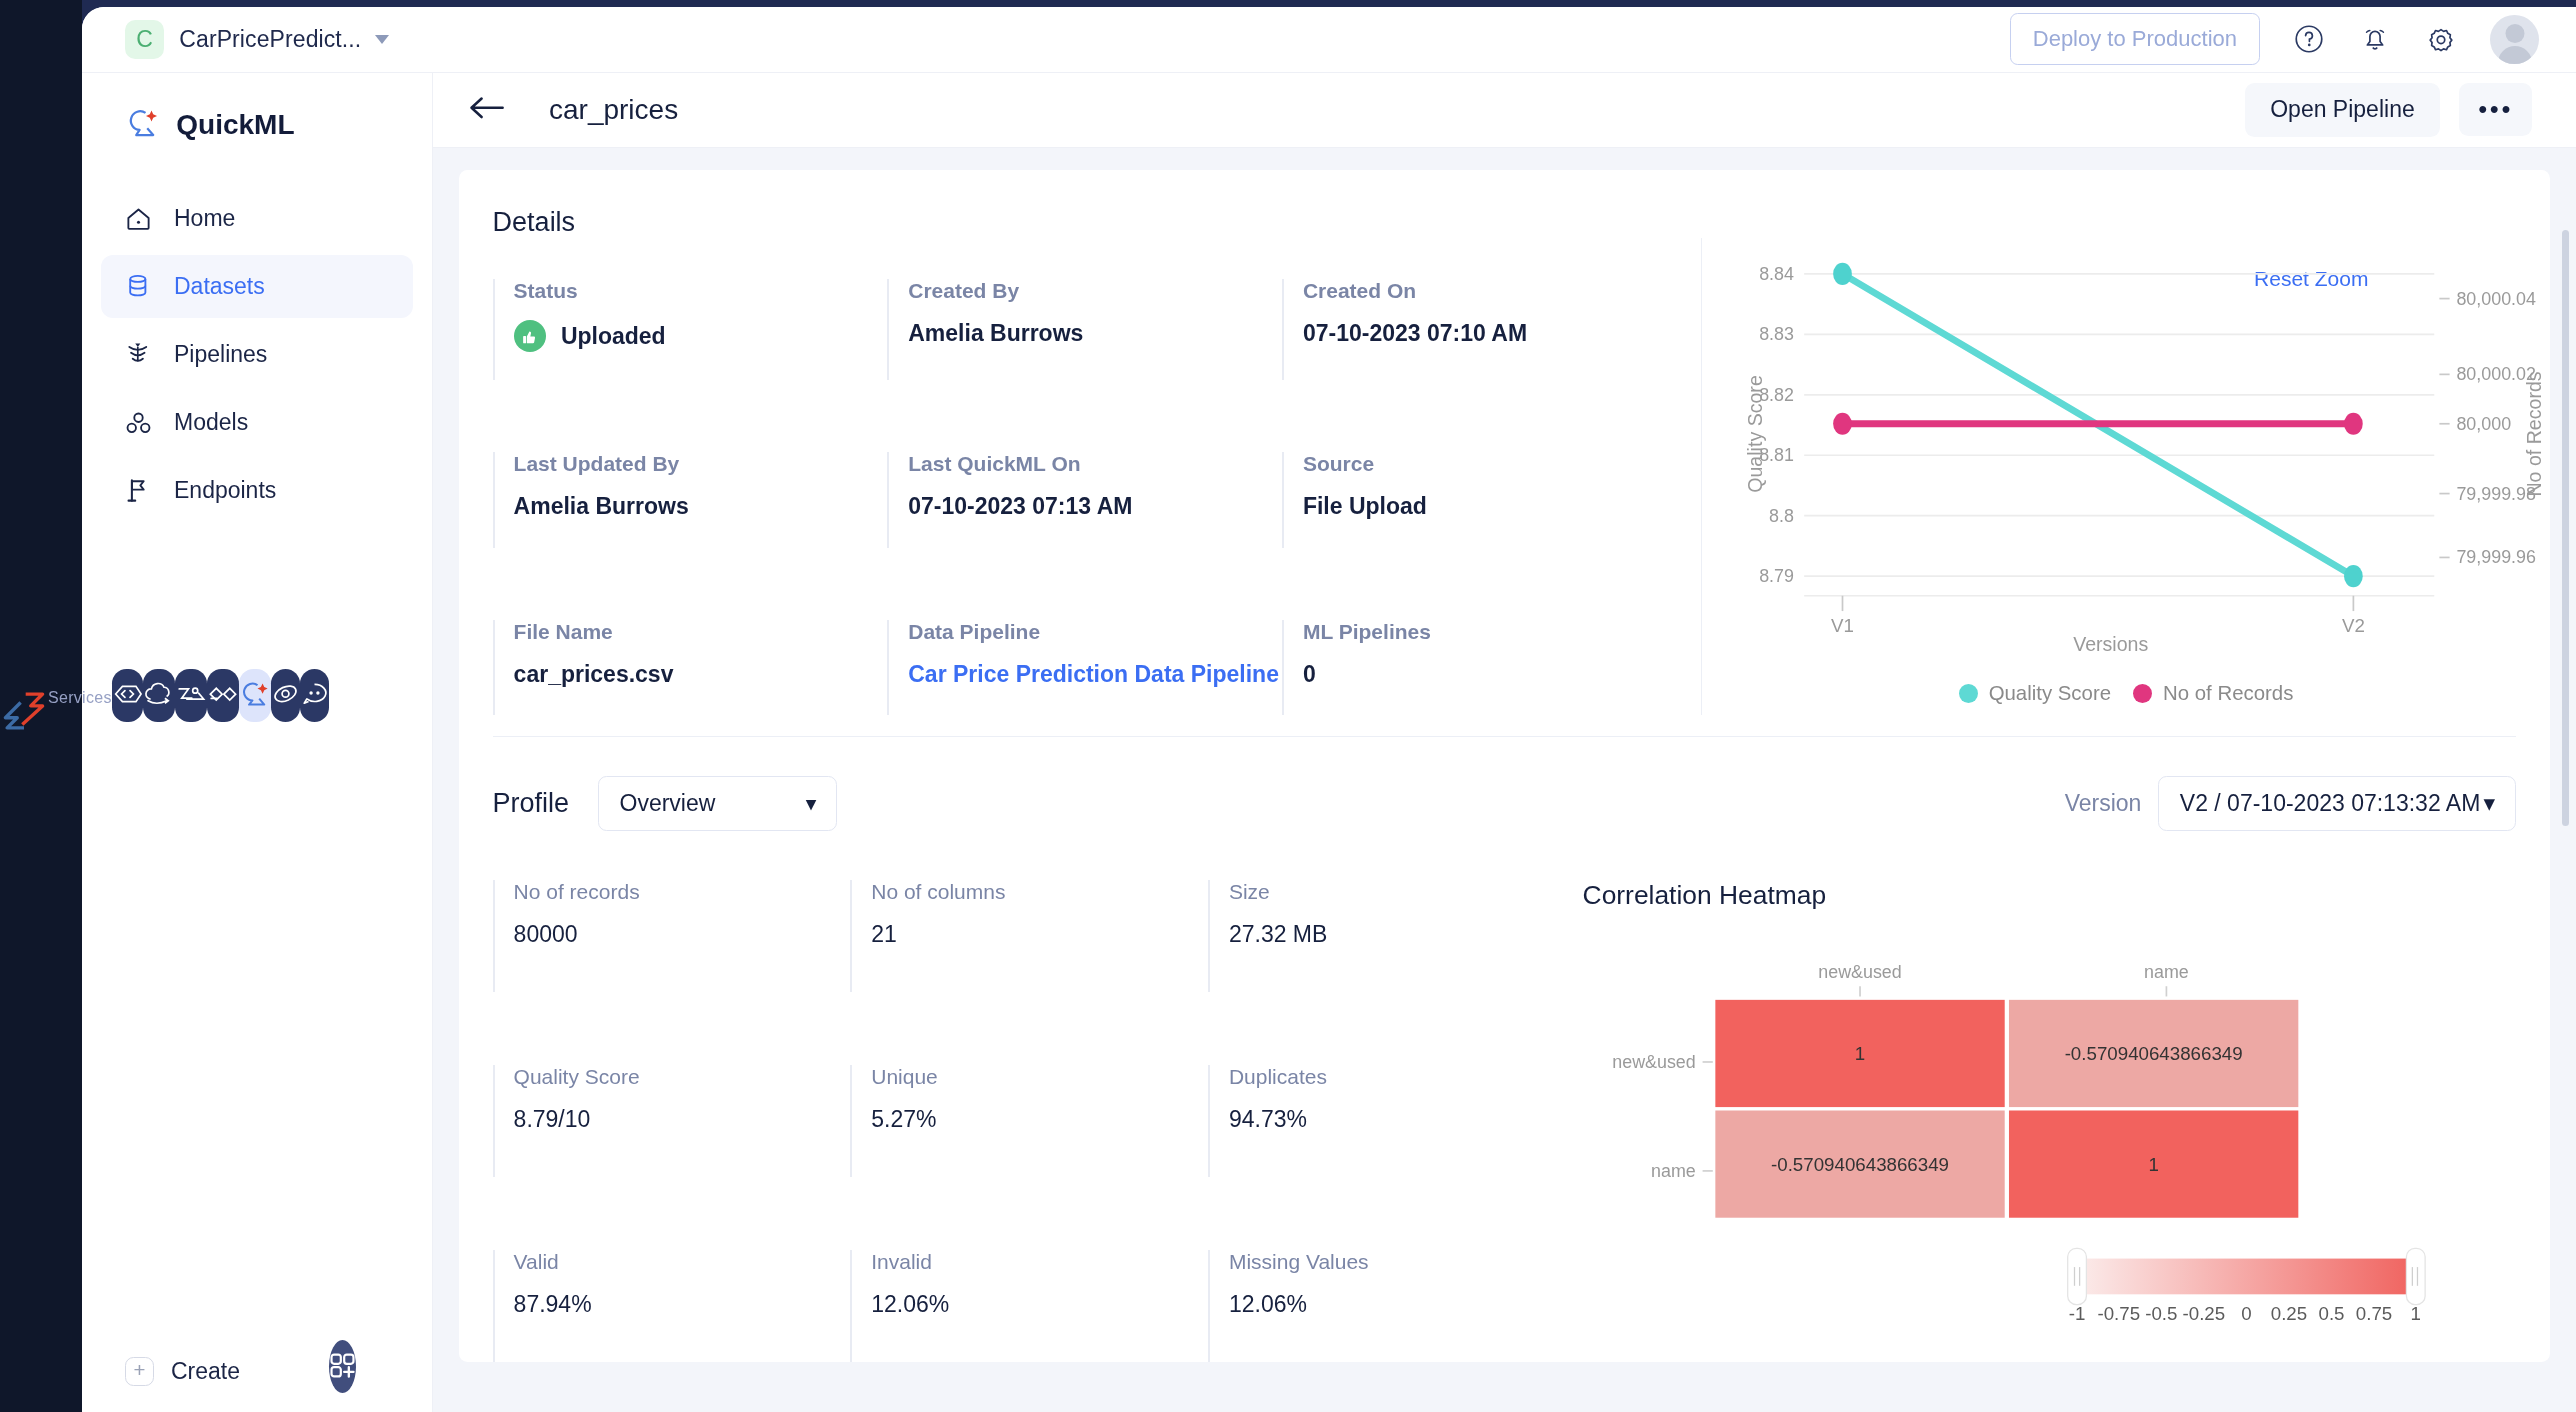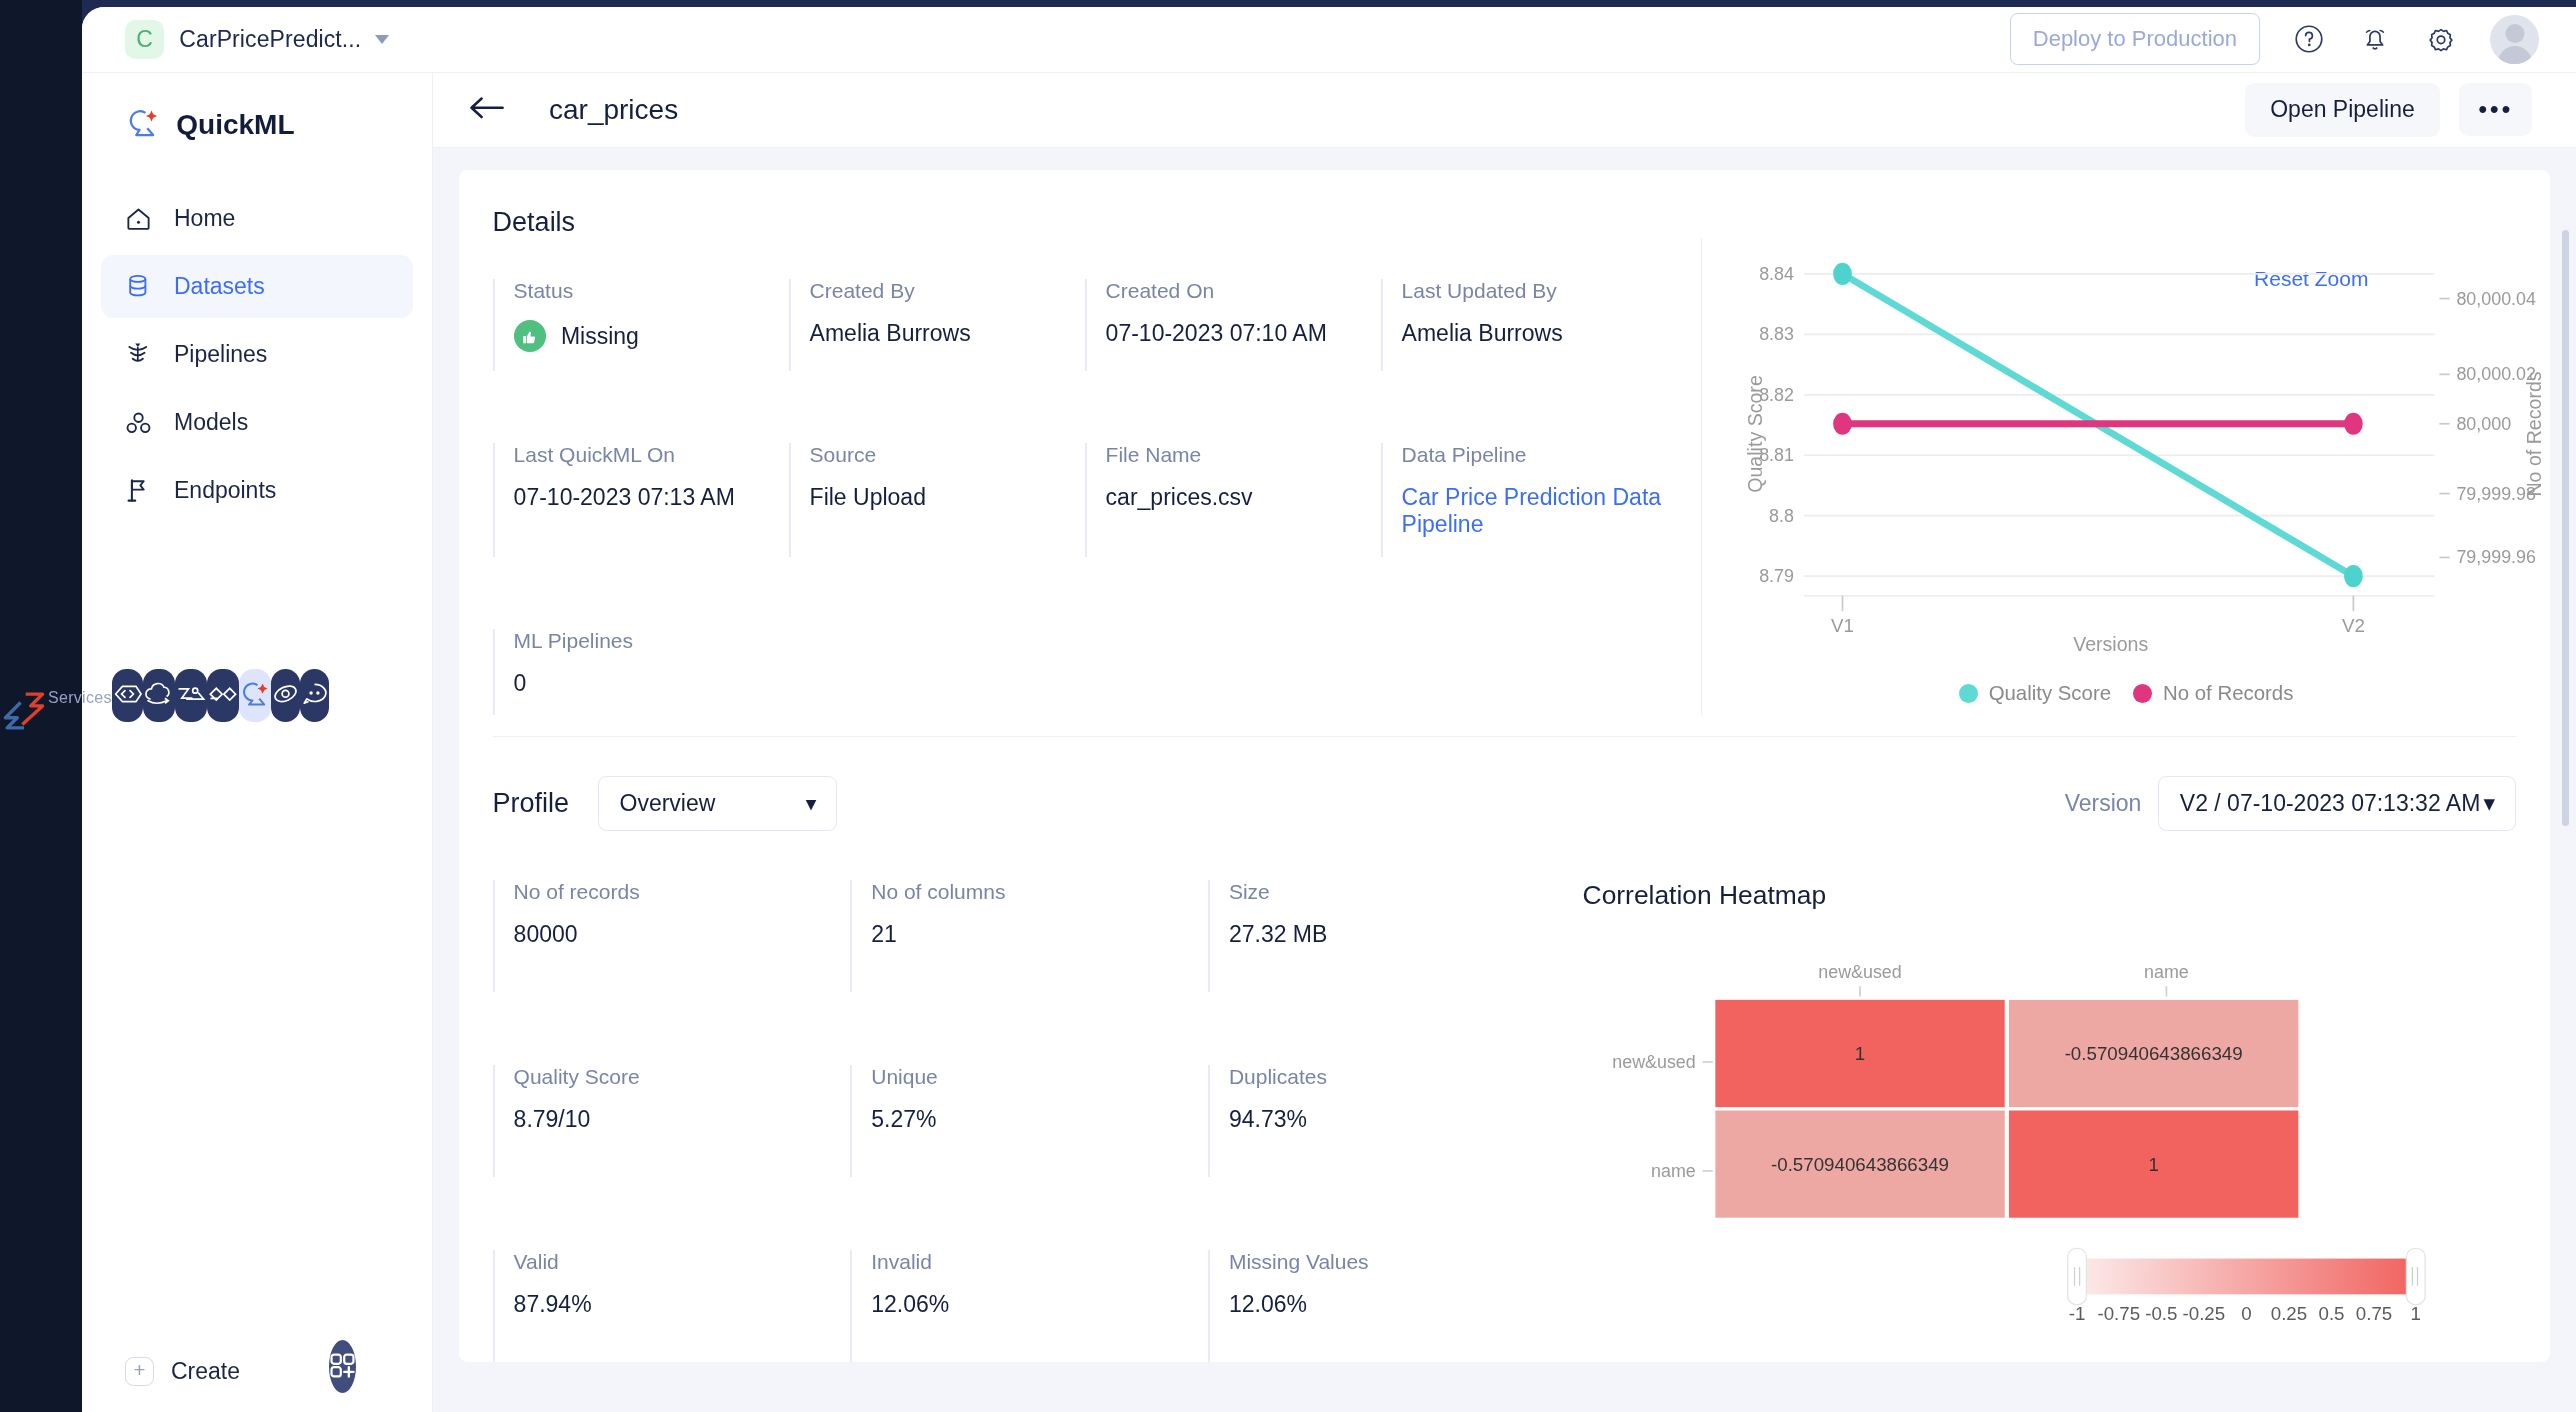--- a/index.html
+++ b/index.html
@@ -145,22 +145,23 @@
   }
   .card {
     background: #fff; border-radius: 8.5px; padding: 29px 0 0 0; position: relative;
   }
   .card-title { font-size: 27px; color: #16203e; margin: 8.5px 0 0 34px; }
 
   
   .details-wrap { display: flex; }
   .details-grid {
     width: 1218px; padding: 41px 0 0 34px;
-    display: grid; grid-template-columns: repeat(4, 1fr);
+    display: grid; grid-template-columns: repeat(3, 1fr);
     row-gap: 72px;
+    font-weight: bold;
   }
   .kv { border-left: 2.6px solid #e8ebf3; padding-left: 19px; }
   .kv-label { font-size: 21px; color: #7a85a6; margin-bottom: 17px; }
   .kv-value { font-size: 23px; color: #16203e; display: flex; align-items: center; }
   .kv-value.link { color: #3b6ef3; cursor: pointer; }
   .status-dot {
     width: 32px; height: 32px; border-radius: 50%; background: #4fc080;
     display: inline-flex; align-items: center; justify-content: center; margin-right: 15.3px;
   }
 
@@ -432,21 +433,21 @@
 
             <div class="kv">
               <div class="kv-label">Status</div>
               <div class="kv-value">
                 <span class="status-dot">
                   <svg width="17" height="17" viewBox="0 0 20 20">
                       <path d="M7 18 h7 a1.5 1.5 0 0 0 1.5 -1.3 l1 -5.3 a1.3 1.3 0 0 0 -1.3 -1.5 H11 l0.8 -3.6 a1.9 1.9 0 0 0 -1.9 -2.3 L7 9.6 Z" fill="#fff"></path>
                       <rect x="2.5" y="9.3" width="3.6" height="8.7" rx="1" fill="#fff"></rect>
                     </svg>
                 </span>
-                <span>Missing</span>
+                <span>Uploaded</span>
               </div>
             </div>
 
             <div class="kv">
               <div class="kv-label">Created By</div>
               <div class="kv-value">Amelia Burrows</div>
             </div>
 
             <div class="kv">
               <div class="kv-label">Created On</div>

